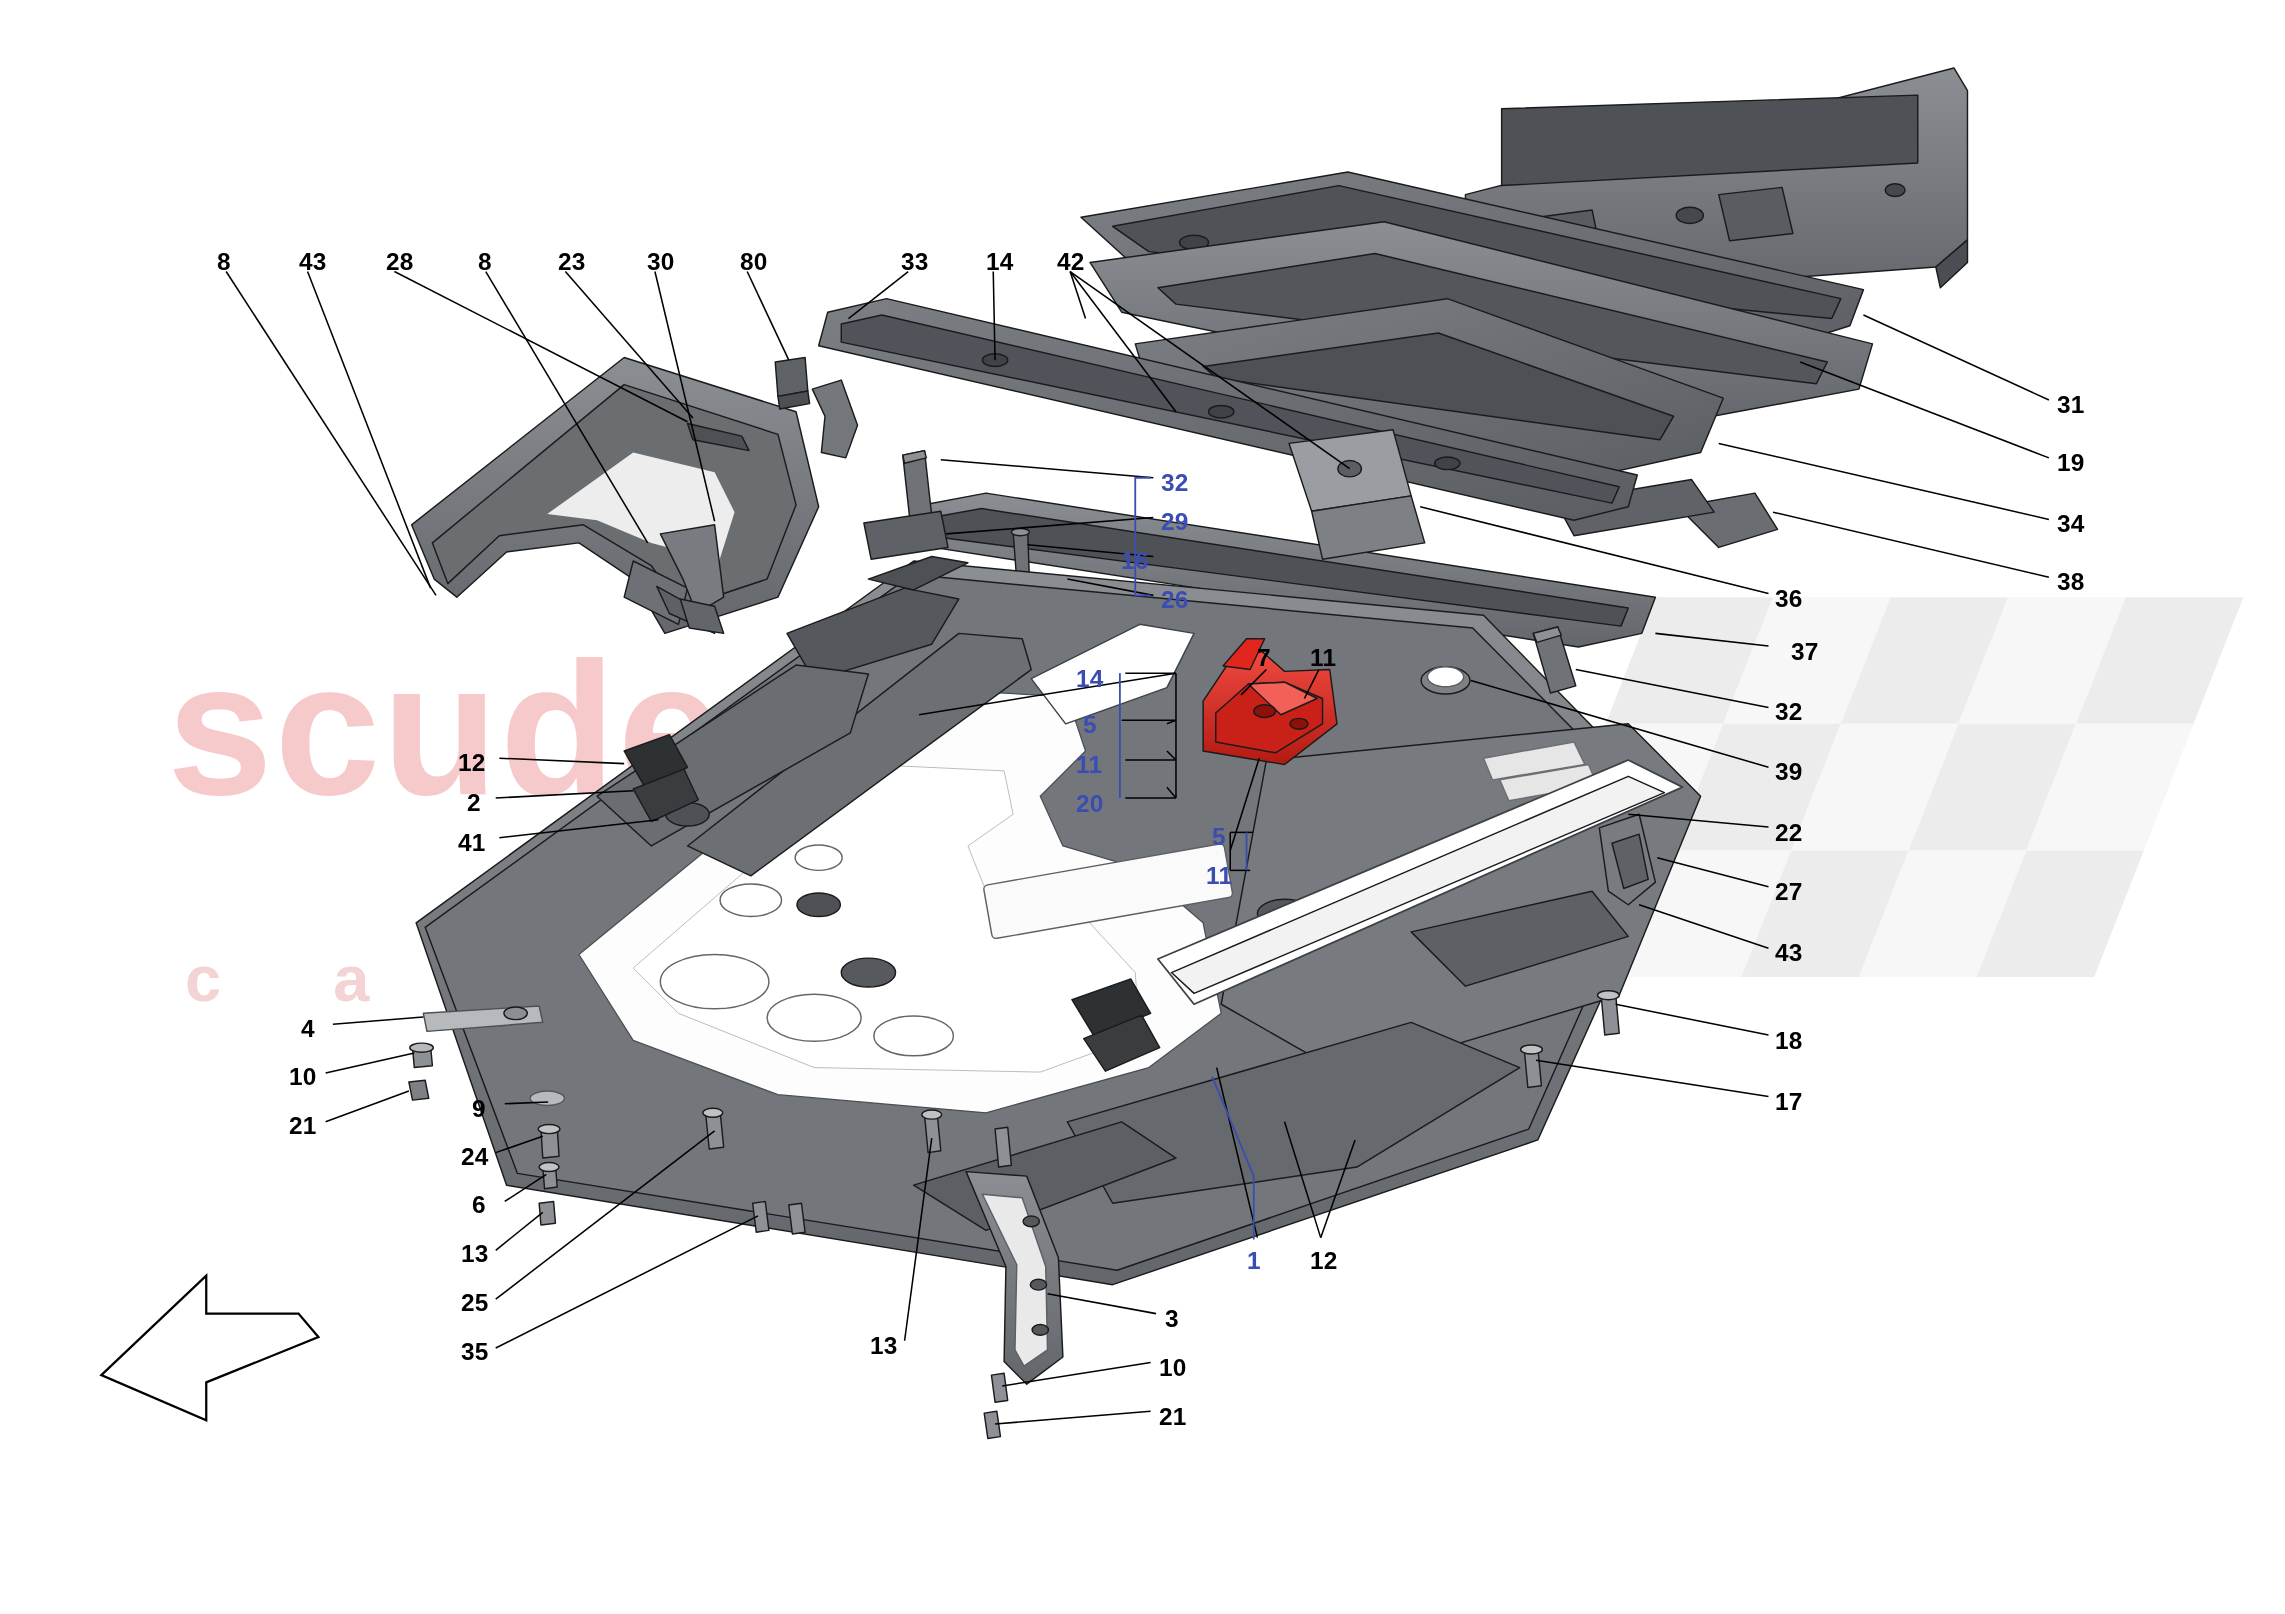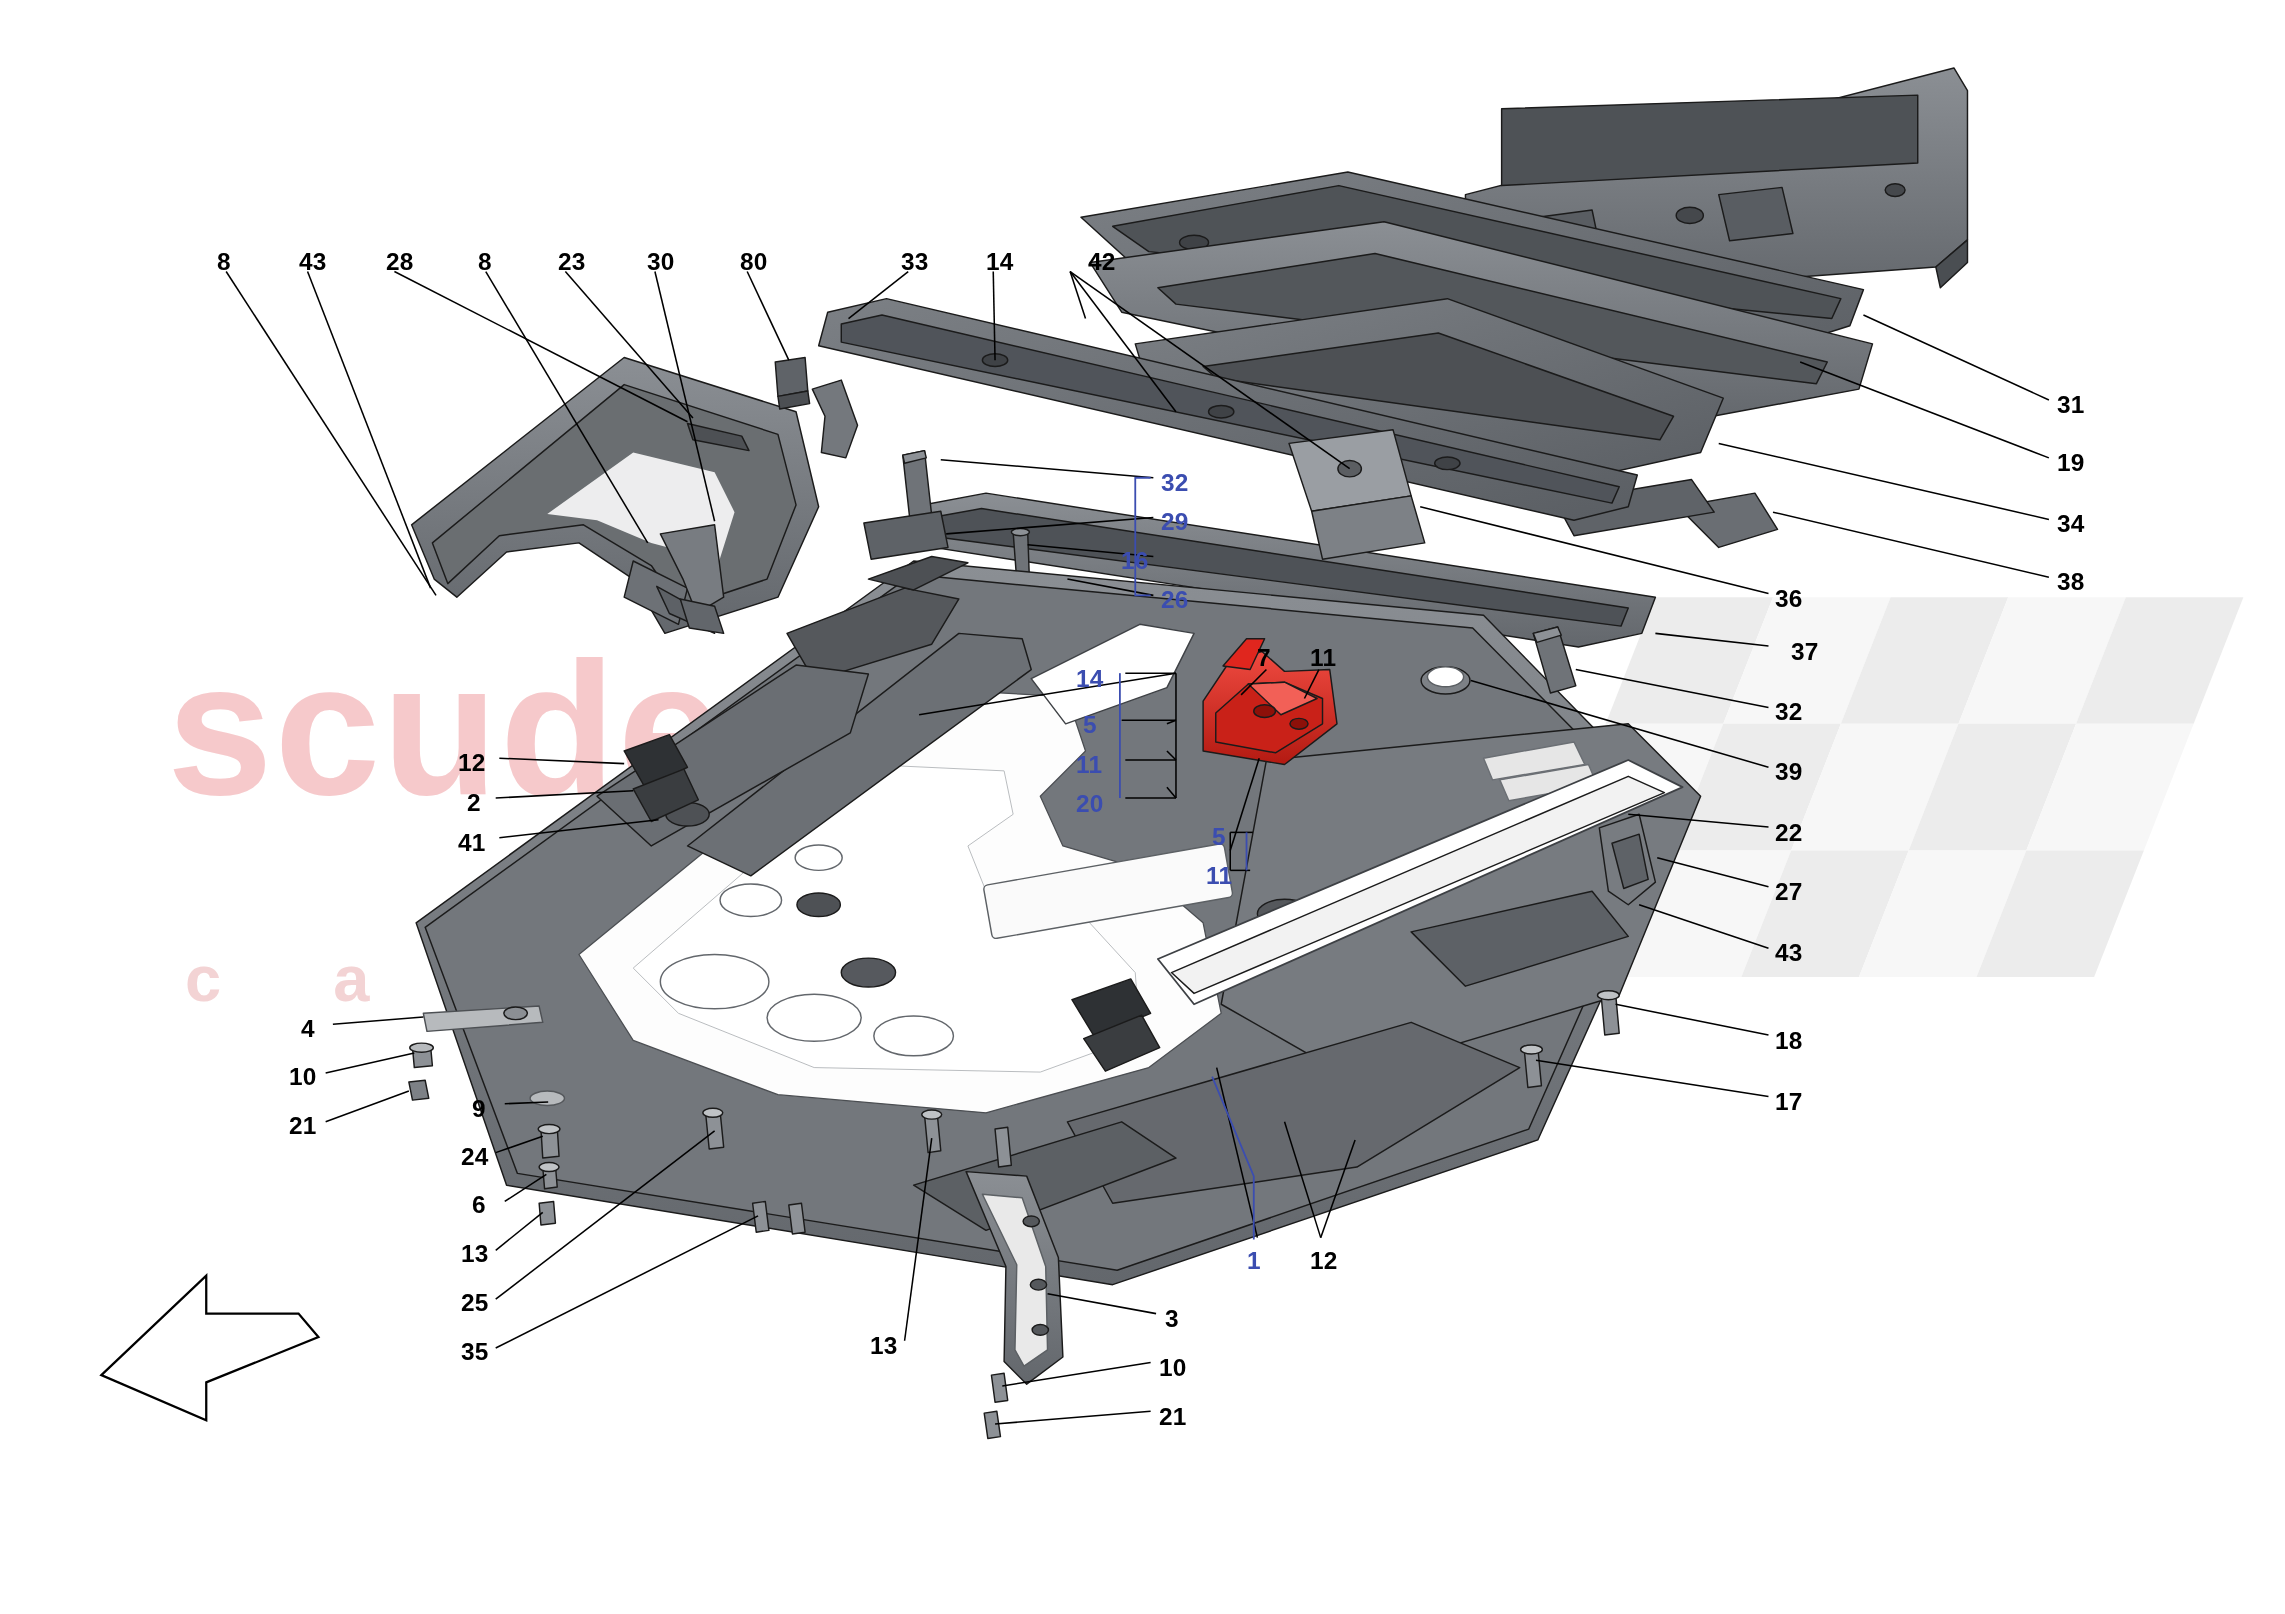--- a/index.html
+++ b/index.html
@@ -389,21 +389,21 @@
 
   <div class="callout" style="left:217px; top:248px;">8</div>
   <div class="callout" style="left:299px; top:248px;">43</div>
   <div class="callout" style="left:386px; top:248px;">28</div>
   <div class="callout" style="left:478px; top:248px;">8</div>
   <div class="callout" style="left:558px; top:248px;">23</div>
   <div class="callout" style="left:647px; top:248px;">30</div>
   <div class="callout" style="left:740px; top:248px;">80</div>
   <div class="callout" style="left:901px; top:248px;">33</div>
   <div class="callout" style="left:986px; top:248px;">14</div>
-  <div class="callout" style="left:1088px; top:248px;">42</div>
+  <div class="callout" style="left:1057px; top:248px;">42</div>
 
   <div class="callout" style="left:2057px; top:391px;">31</div>
   <div class="callout" style="left:2057px; top:449px;">19</div>
   <div class="callout" style="left:2057px; top:510px;">34</div>
   <div class="callout" style="left:2057px; top:568px;">38</div>
   <div class="callout" style="left:1775px; top:585px;">36</div>
   <div class="callout" style="left:1775px; top:638px;margin-left:16px;">37</div>
   <div class="callout" style="left:1775px; top:698px;">32</div>
   <div class="callout" style="left:1775px; top:758px;">39</div>
   <div class="callout" style="left:1775px; top:819px;">22</div>

